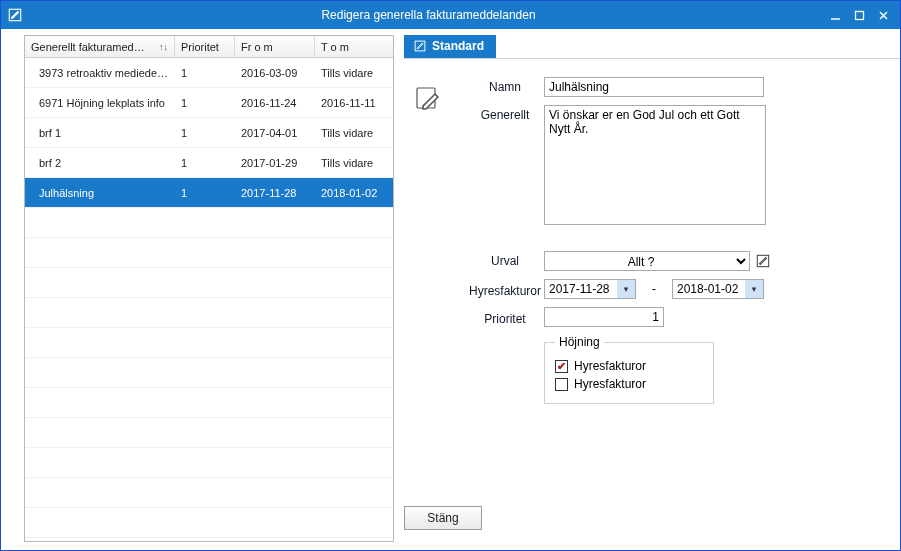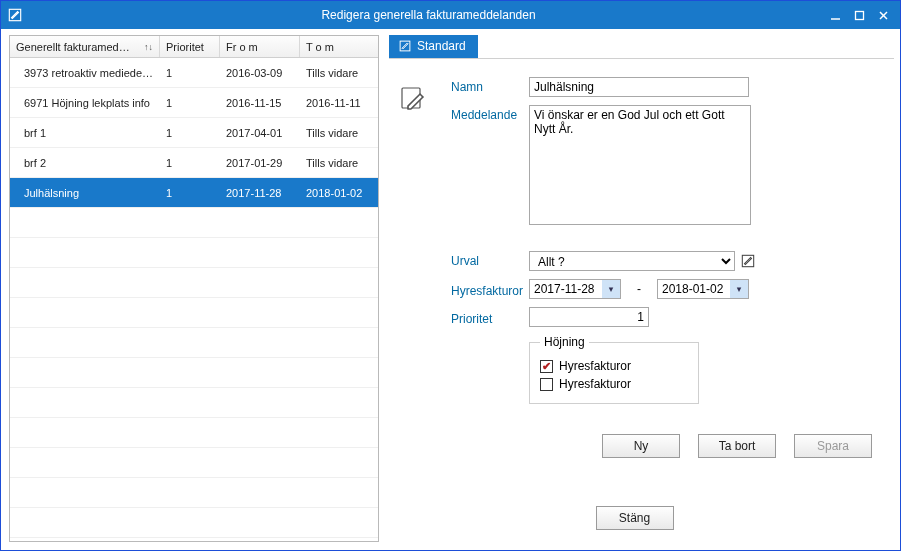--- a/index.html
+++ b/index.html
@@ -27,22 +27,23 @@
     flex:1; text-align:center; font-size:12px;
   }
   .titlebar .win-controls {
     display:flex; gap:10px; padding-right:10px;
   }
   .titlebar .win-controls span {
     width:14px; height:14px; display:inline-flex; align-items:center; justify-content:center; cursor:pointer;
   }
   .content {
     flex:1; display:flex; overflow:hidden;
-    padding:6px 6px 8px 8px;
+    padding:6px 0 8px 8px;
     gap:10px;
+    margin-left:15px;
   }
   
   .left-panel {
     width:370px;
     border:1px solid #b9b9b9;
     background:#fff;
     display:flex; flex-direction:column;
   }
   .grid-header, .grid-row {
     display:grid;
@@ -77,20 +78,21 @@
   .grid-row .cell:first-child { padding-left:14px; }
 
   
   .right-panel {
     flex:1;
     display:flex; flex-direction:column;
   }
   .tabs {
     display:flex;
     border-bottom:1px solid #d0d0d0;
+    font-weight:bold;
   }
   .tab {
     background:#1979ca; color:#fff;
     padding:4px 12px 5px 10px;
     display:flex; align-items:center; gap:6px;
     font-size:12px;
   }
   .tab svg { stroke:#fff; }
   .form-area {
     padding:18px 18px 10px 12px;
@@ -101,35 +103,36 @@
     position:absolute; left:10px; top:24px;
     width:28px; height:28px;
     display:flex; align-items:center; justify-content:center;
   }
   .form-row {
     display:flex; align-items:flex-start;
     margin-bottom:8px;
   }
   .form-row label.fld {
     width:78px;
-    font-size:12px; color:#0369a1;
+    font-size:12px; color:#0f172a;
     padding-top:3px;
+    text-align:center;
   }
   .form-left-pad { margin-left:50px; }
   input.txt, textarea.txt, select.sel {
     font-family:inherit; font-size:12px;
     border:1px solid #a8a8a8;
     padding:2px 4px;
     background:#fff;
   }
   input.txt { height:20px; }
   textarea.txt { resize:none; }
   .namn-input { width:220px; }
   .msg-area { width:222px; height:120px; }
-  .sel { height:20px; width:206px; }
+  .sel { height:20px; width:206px;text-align:center; }
   .sel-wrap { display:flex; align-items:center; gap:4px; }
   .small-edit-btn {
     width:18px; height:18px; display:inline-flex; align-items:center; justify-content:center;
     cursor:pointer;
   }
   .date-combo {
     display:inline-flex; align-items:center;
     border:1px solid #a8a8a8;
     height:20px;
   }
@@ -165,21 +168,21 @@
     padding:0 14px;
     cursor:pointer;
   }
   .btn.disabled { color:#9a9a9a; cursor:default; }
   .action-row {
     display:flex; justify-content:flex-end; gap:18px;
     margin-top:30px;
     padding-right:4px;
   }
   .footer {
-    display:flex; justify-content:center;
+    display:flex; justify-content:flex-start;
     padding:8px 14px 12px 0;
   }
 </style>
 </head>
 <body>
 
 <div class="window">
 
   <div class="titlebar">
     <div class="left-icon">
@@ -230,21 +233,21 @@
       <div class="grid-body" id="grid-body">
           <div class="grid-row">
             <div class="cell">3973 retroaktiv mediede…</div>
             <div class="cell">1</div>
             <div class="cell">2016-03-09</div>
             <div class="cell">Tills vidare</div>
           </div>
           <div class="grid-row">
             <div class="cell">6971 Höjning lekplats info</div>
             <div class="cell">1</div>
-            <div class="cell">2016-11-15</div>
+            <div class="cell">2016-11-24</div>
             <div class="cell">2016-11-11</div>
           </div>
           <div class="grid-row">
             <div class="cell">brf 1</div>
             <div class="cell">1</div>
             <div class="cell">2017-04-01</div>
             <div class="cell">Tills vidare</div>
           </div>
           <div class="grid-row">
             <div class="cell">brf 2</div>
@@ -394,21 +397,21 @@
             <path d="M8 22 L20 10 L23 13 L11 25 L8 25 Z"></path>
           </svg>
         </div>
 
         <div class="form-row form-left-pad">
           <label class="fld">Namn</label>
           <input class="txt namn-input" value="Julhälsning" style="">
         </div>
 
         <div class="form-row form-left-pad">
-          <label class="fld">Meddelande</label>
+          <label class="fld">Generellt</label>
           <textarea class="txt msg-area" style="">Vi önskar er en God Jul och ett Gott Nytt År.</textarea>
         </div>
 
         <div style="height:18px"></div>
 
         <div class="form-row form-left-pad">
           <label class="fld">Urval</label>
           <div class="sel-wrap">
             <select class="sel">
               <option>Allt ?</option>
@@ -447,25 +450,20 @@
               <span class="chk" id="chk-hyres">✔</span>
               <span>Hyresfakturor</span>
             </div>
             <div class="chk-row">
               <span class="chk" id="chk-direkt"></span>
               <span>Hyresfakturor</span>
             </div>
           </fieldset>
         </div>
 
-        <div class="action-row">
-          <button class="btn">Ny</button>
-          <button class="btn">Ta bort</button>
-          <button class="btn disabled">Spara</button>
-        </div>
       </div>
 
       <div class="footer">
         <button class="btn">Stäng</button>
       </div>
 
     </div>
   </div>
 
 </div>

